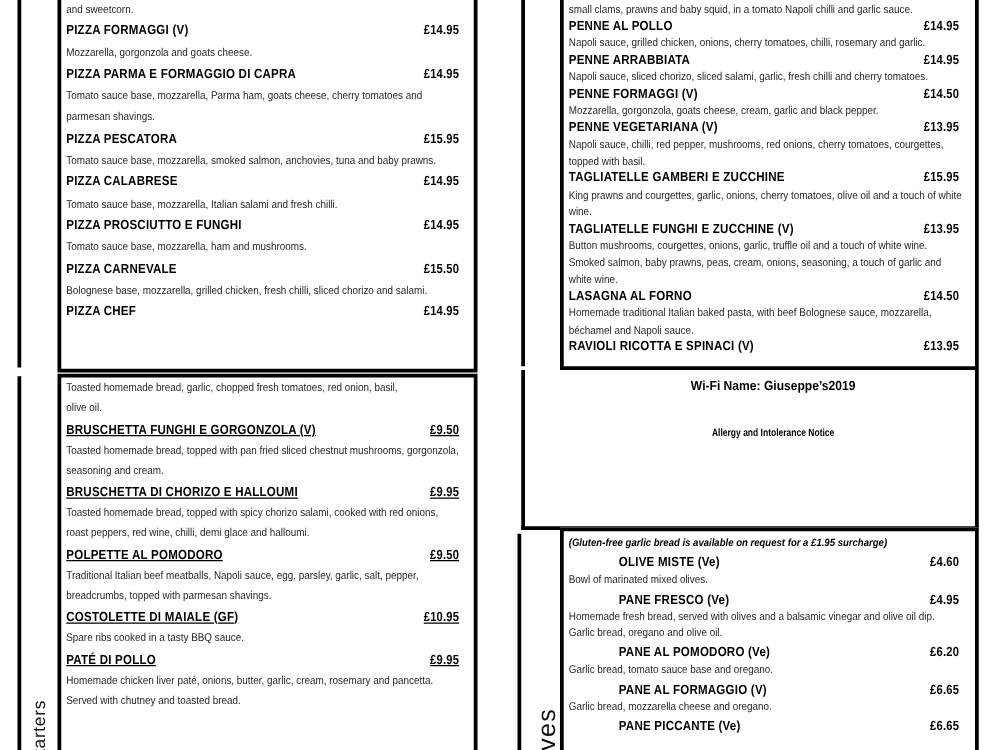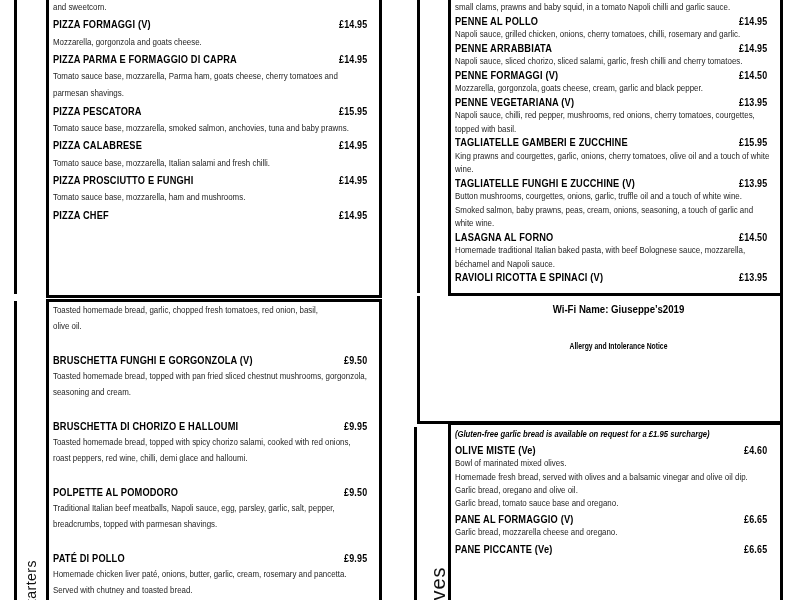--- a/index.html
+++ b/index.html
@@ -15,28 +15,28 @@
   .t{display:flex;justify-content:space-between;font-weight:bold;font-size:10.5px;letter-spacing:.2px;}
   .n{transform:scaleX(.88);transform-origin:0 50%;white-space:nowrap;}
   .p{transform:scaleX(.85);transform-origin:100% 50%;white-space:nowrap;}
   .d{white-space:nowrap;font-size:9px;color:#1f1f1f;transform:scaleX(.88);transform-origin:0 50%;}
   
   .sec-pizza{padding:18px 12px 0 4px;}
   .sec-pizza .t,.sec-pizza .d{line-height:17.3px;}
   
   .sec-starters{padding:0 12px 0 4px;}
   .sec-starters .t,.sec-starters .d{line-height:16px;}
-  .sec-starters .mi .t{margin-top:18px;}
+  .sec-starters .mi .t{margin-top:2px;text-decoration:underline;}
   
   .sec-pasta{padding:20px 13px 0 4px;}
   .sec-pasta .t,.sec-pasta .d{line-height:13.5px;}
   
   .sec-sides{padding:3px 13px 0 4px;}
   .sec-sides .t,.sec-sides .d{line-height:13.2px;}
-  .sec-sides .mi .t{margin-top:3px;}
+  .sec-sides .mi .t{margin-top:3px;margin-left:40px;}
   .gf-note{font-weight:bold;font-style:italic;font-size:8.5px;line-height:13.2px;white-space:nowrap;transform:scaleX(.9);transform-origin:0 50%;}
   
   .notice{ text-align:center; }
   .wifi{font-weight:bold;font-size:10.5px;margin-top:7px;transform:scaleX(.92);transform-origin:50% 50%;white-space:nowrap;}
   .allergy-title{font-weight:bold;font-size:8.5px;margin-top:26px;transform:scaleX(.8);transform-origin:50% 50%;white-space:nowrap;}
   .allergy-line{font-size:8.5px;line-height:14.3px;color:#222;transform:scaleX(.8);transform-origin:50% 50%;white-space:nowrap;}
   .allergy-body{margin-top:3px;}
   
   .vlabel{position:absolute;transform:rotate(-90deg);transform-origin:0 0;white-space:nowrap;color:#111;}
   .vlabel-starters{left:24px;top:613px;font-size:14px;letter-spacing:.5px;line-height:15px;}
@@ -86,20 +86,27 @@
   </div>
   <div class="mi">
     <div class="t">
         <span class="n">PIZZA PROSCIUTTO E FUNGHI</span>
         <span class="p">£14.95</span>
       </div>
     <div class="d">Tomato sauce base, mozzarella, ham and mushrooms.</div>
   </div>
   <div class="mi">
     <div class="t">
+        <span class="n">PIZZA CARNEVALE</span>
+        <span class="p">£15.50</span>
+      </div>
+    <div class="d">Bolognese base, mozzarella, grilled chicken, fresh chilli, sliced chorizo and salami.</div>
+  </div>
+  <div class="mi">
+    <div class="t">
         <span class="n">PIZZA CHEF</span>
         <span class="p">£14.95</span>
       </div>
   </div>
 </div>
 
 <div class="box sec-starters" style="left:46px;top:299px;width:336px;height:330px;">
   <div class="d">Toasted homemade bread, garlic, chopped fresh tomatoes, red onion, basil,</div>
   <div class="d">olive oil.</div>
   <div class="mi">
@@ -121,20 +128,27 @@
   <div class="mi">
     <div class="t">
         <span class="n">POLPETTE AL POMODORO</span>
         <span class="p">£9.50</span>
       </div>
     <div class="d">Traditional Italian beef meatballs, Napoli sauce, egg, parsley, garlic, salt, pepper,</div>
     <div class="d">breadcrumbs, topped with parmesan shavings.</div>
   </div>
   <div class="mi">
     <div class="t">
+        <span class="n">COSTOLETTE DI MAIALE (GF)</span>
+        <span class="p">£10.95</span>
+      </div>
+    <div class="d">Spare ribs cooked in a tasty BBQ sauce.</div>
+  </div>
+  <div class="mi">
+    <div class="t">
         <span class="n">PATÉ DI POLLO</span>
         <span class="p">£9.95</span>
       </div>
     <div class="d">Homemade chicken liver paté, onions, butter, garlic, cream, rosemary and pancetta.</div>
     <div class="d">Served with chutney and toasted bread.</div>
   </div>
 </div>
 
 <div class="box sec-pasta" style="left:448px;top:-22px;width:335px;height:318px;">
   <div class="d">small clams, prawns and baby squid, in a tomato Napoli chilli and garlic sauce.</div>
@@ -210,26 +224,34 @@
 <div class="box sec-sides" style="left:448px;top:422px;width:335px;height:205px;">
   <div class="gf-note">(Gluten-free garlic bread is available on request for a £1.95 surcharge)</div>
   <div class="mi">
     <div class="t">
         <span class="n">OLIVE MISTE (Ve)</span>
         <span class="p">£4.60</span>
       </div>
     <div class="d">Bowl of marinated mixed olives.</div>
   </div>
   <div class="mi">
+    <div class="t">
+        <span class="n">PANE FRESCO (Ve)</span>
+        <span class="p">£4.95</span>
+      </div>
     <div class="d">Homemade fresh bread, served with olives and a balsamic vinegar and olive oil dip.</div>
   </div>
   <div class="mi">
     <div class="d">Garlic bread, oregano and olive oil.</div>
   </div>
   <div class="mi">
+    <div class="t">
+        <span class="n">PANE AL POMODORO (Ve)</span>
+        <span class="p">£6.20</span>
+      </div>
     <div class="d">Garlic bread, tomato sauce base and oregano.</div>
   </div>
   <div class="mi">
     <div class="t">
         <span class="n">PANE AL FORMAGGIO (V)</span>
         <span class="p">£6.65</span>
       </div>
     <div class="d">Garlic bread, mozzarella cheese and oregano.</div>
   </div>
   <div class="mi">

